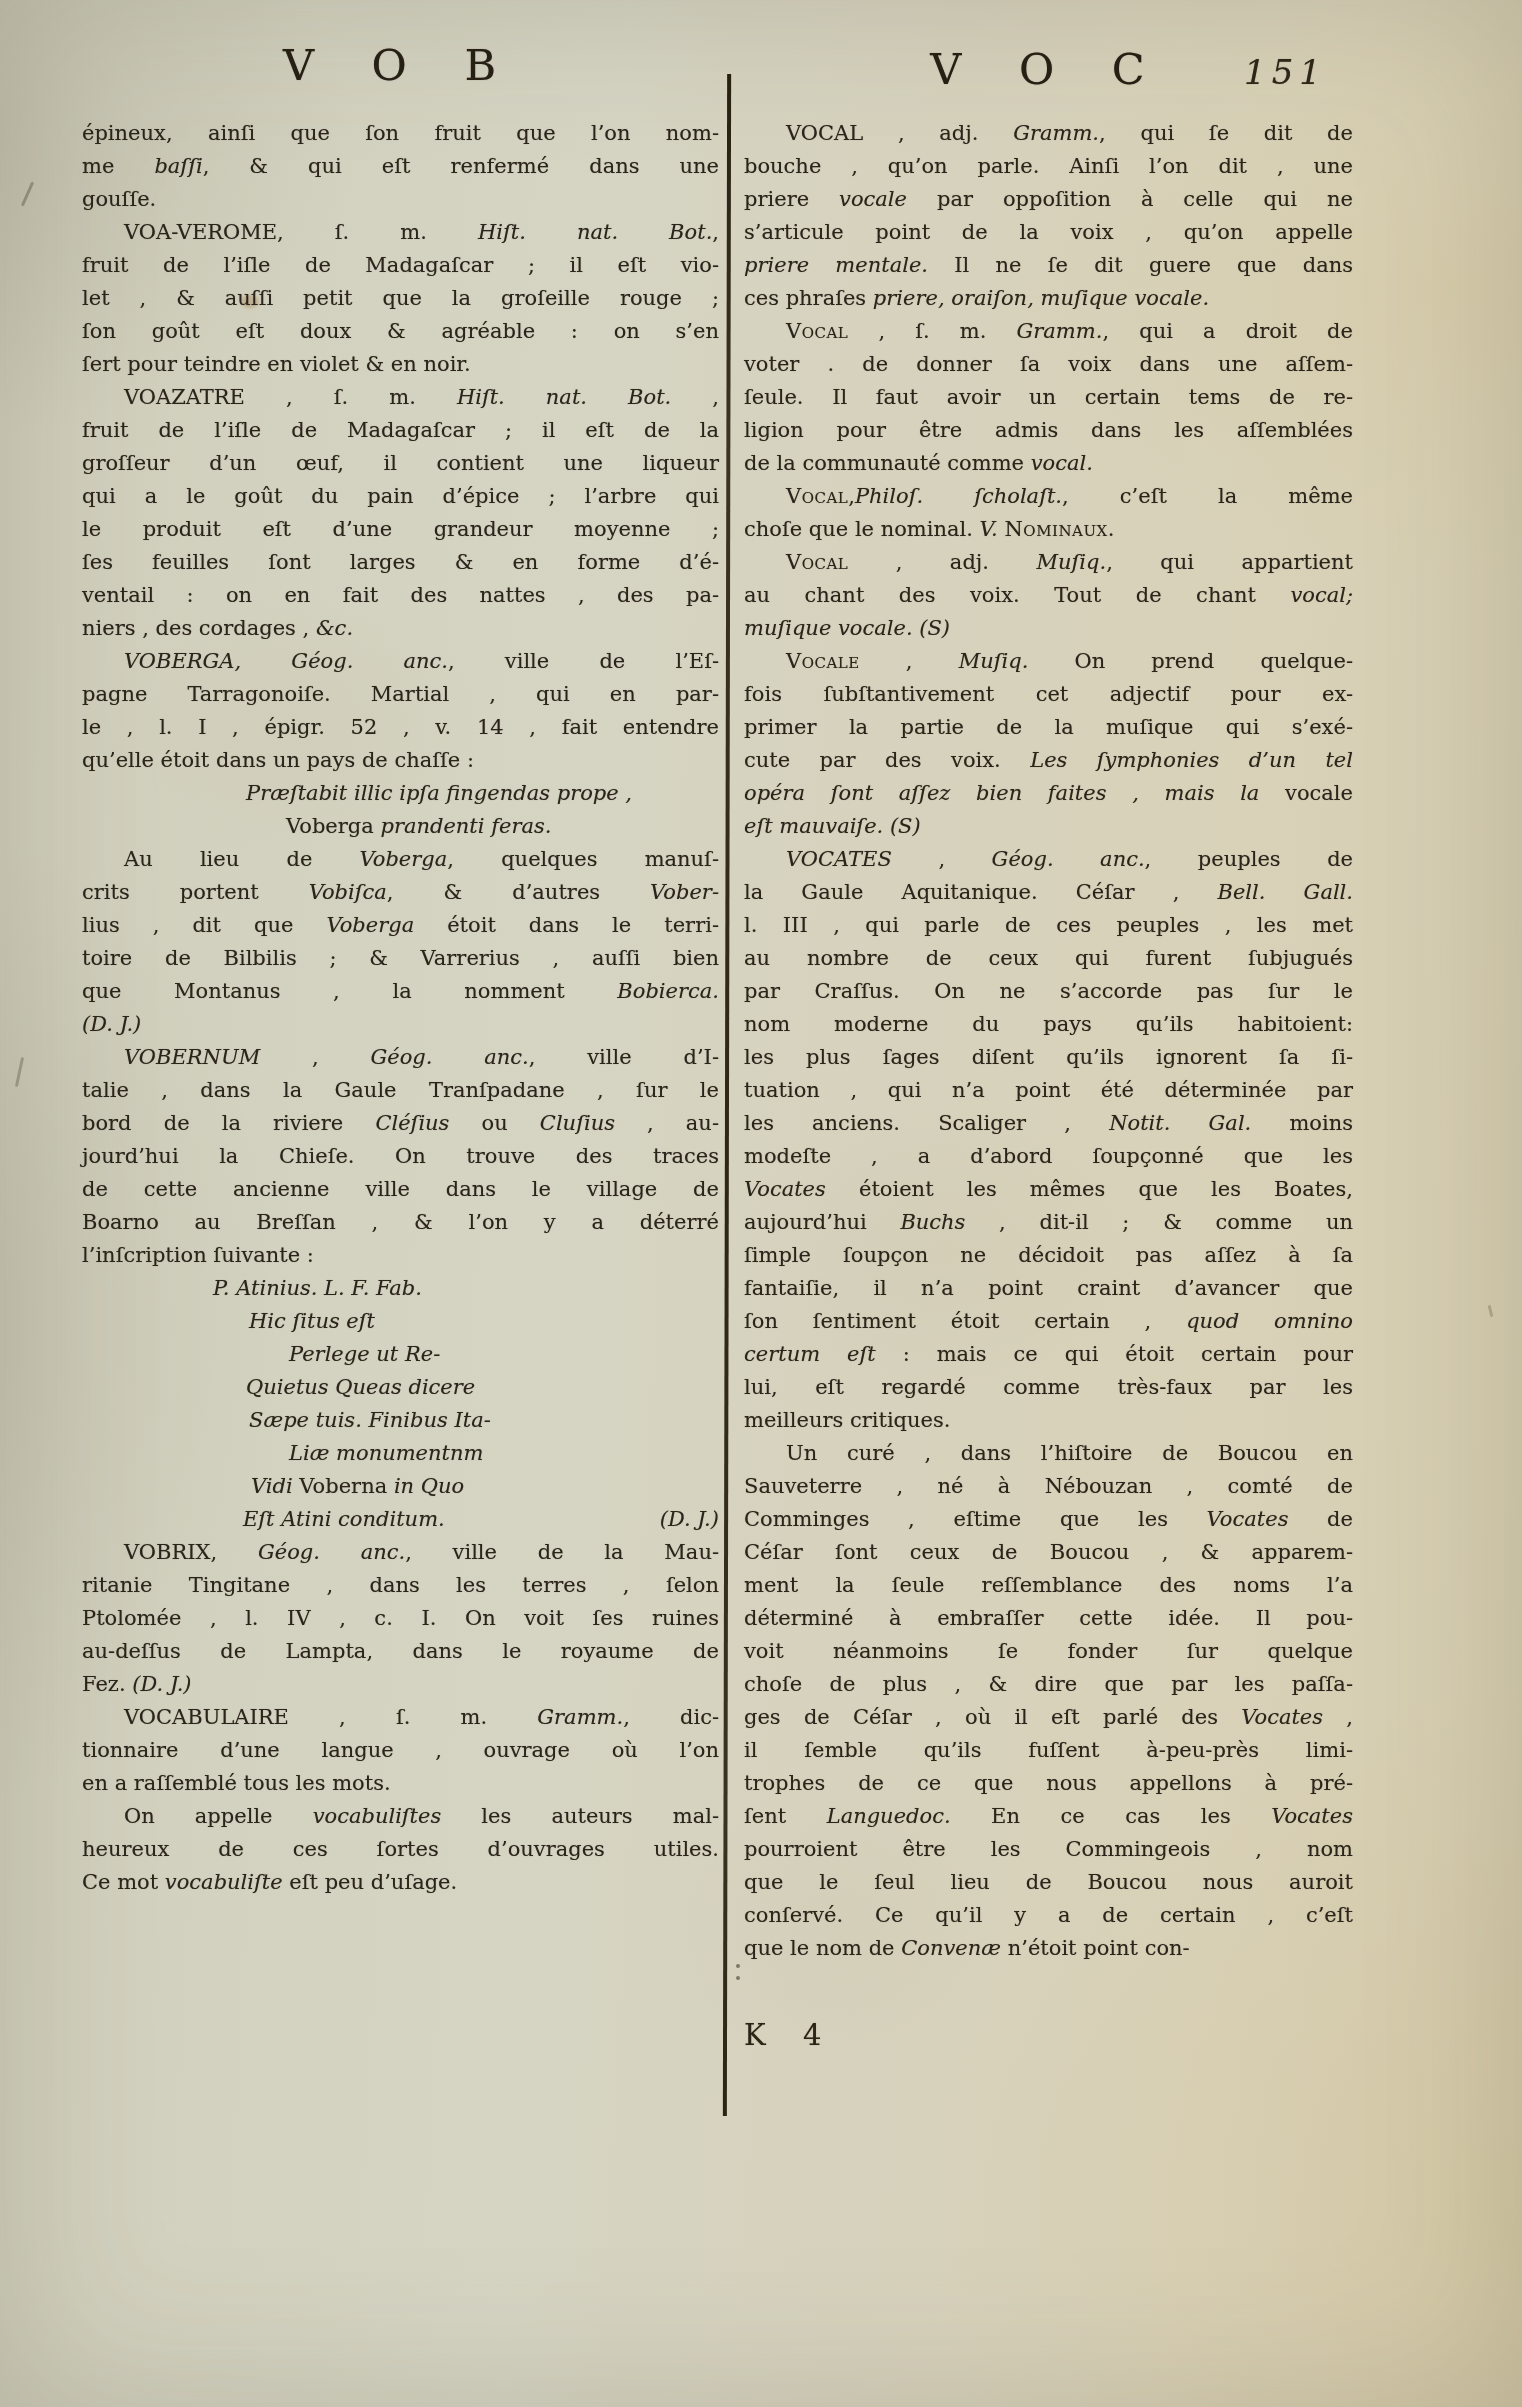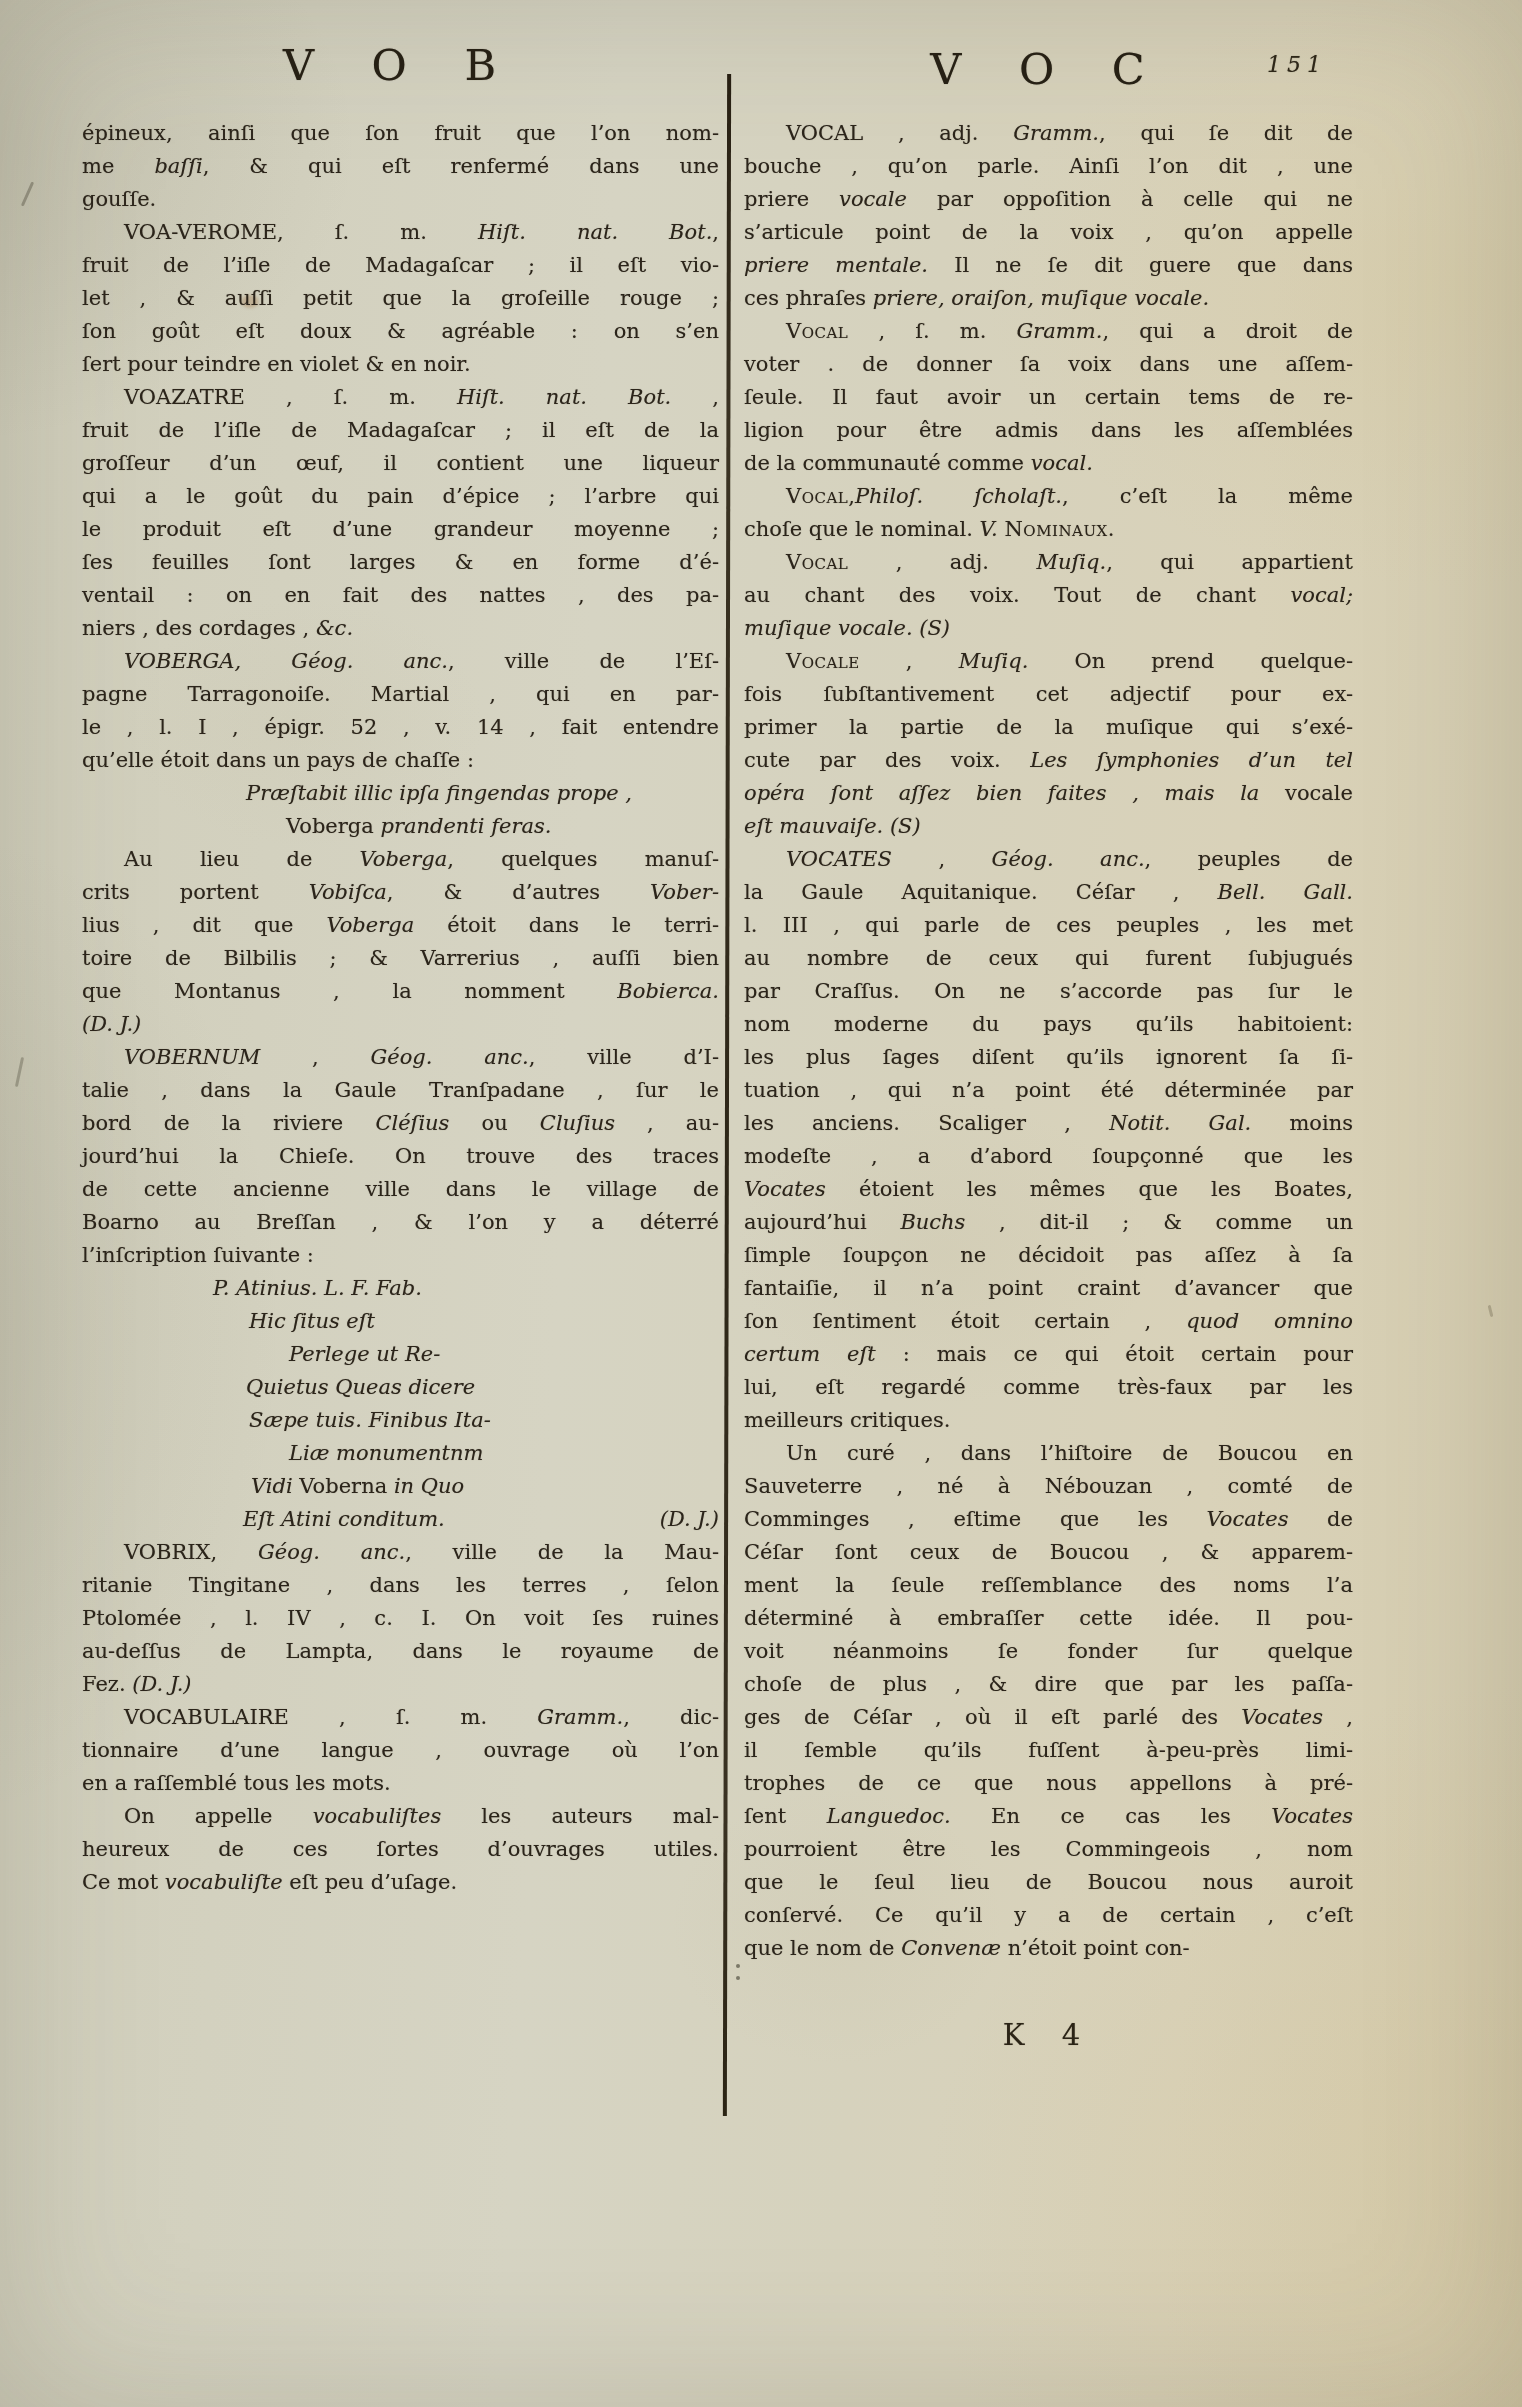--- a/index.html
+++ b/index.html
@@ -27,21 +27,21 @@
       radial-gradient(239px 199px at 55% 80%, rgba(185,176,145,0.10), transparent 70%);
   }
   .content{position:absolute;z-index:2;}
   .hdr{
     position:absolute;z-index:2;text-align:center;
     font-size:43px;letter-spacing:22px;color:#262014;
     text-shadow:0 0 1px rgba(38,32,20,0.45);
   }
   #page-num{
     position:absolute;right:26px;top:8px;
-    font-size:22px;letter-spacing:6px;font-style:italic;color:#2e2718;
+    font-size:34px;letter-spacing:6px;font-style:italic;color:#2e2718;
   }
   .col{font-size:21px;}
   .blk{margin:0;}
   .ln{
     height:33px;line-height:33px;
     text-align:justify;text-align-last:justify;
     text-shadow:0 0 1px rgba(43,36,26,0.35);
     white-space:normal;overflow:visible;
   }
   .ln.end{text-align-last:left;}
@@ -50,21 +50,21 @@
   .i{font-style:italic;}
   .sc{font-variant:small-caps;letter-spacing:0.5px;margin-top:36px;}
   .fr{float:right;}
   #col-rule{
     position:absolute;z-index:1;left:725px;top:74px;width:3.5px;height:2042px;
     background:linear-gradient(#271f12,#3b3323 18%,#2d2617 55%,#3a3222 85%,#2b2414);
     transform:rotate(0.12deg);
   }
   #signature{
     position:absolute;z-index:2;left:744px;width:609px;top:2018px;
-    text-align:center;font-size:29px;letter-spacing:14px;color:#2b2416;
+    font-size:29px;letter-spacing:14px;color:#2b2416;
     text-shadow:0 0 1px rgba(43,36,26,0.4);
   }
   .speck{position:absolute;z-index:1;border-radius:50%;}
   #stain-1{left:241px;top:295px;width:18px;height:13px;background:rgba(155,105,55,0.30);filter:blur(1.5px);}
   #mark-left-1{left:26px;top:181px;width:3px;height:26px;background:rgba(60,55,40,0.35);transform:rotate(24deg);border-radius:2px;}
   #mark-left-2{left:18px;top:1057px;width:3px;height:30px;background:rgba(60,55,40,0.30);transform:rotate(12deg);border-radius:2px;}
   #mark-colon{left:736px;top:1964px;width:4px;height:4px;background:rgba(50,45,32,0.55);box-shadow:0 12px 0 rgba(50,45,32,0.55);}
   #mark-right-1{left:1489px;top:1305px;width:3px;height:12px;background:rgba(90,80,60,0.30);transform:rotate(-14deg);border-radius:2px;}
 </style>
 </head>

